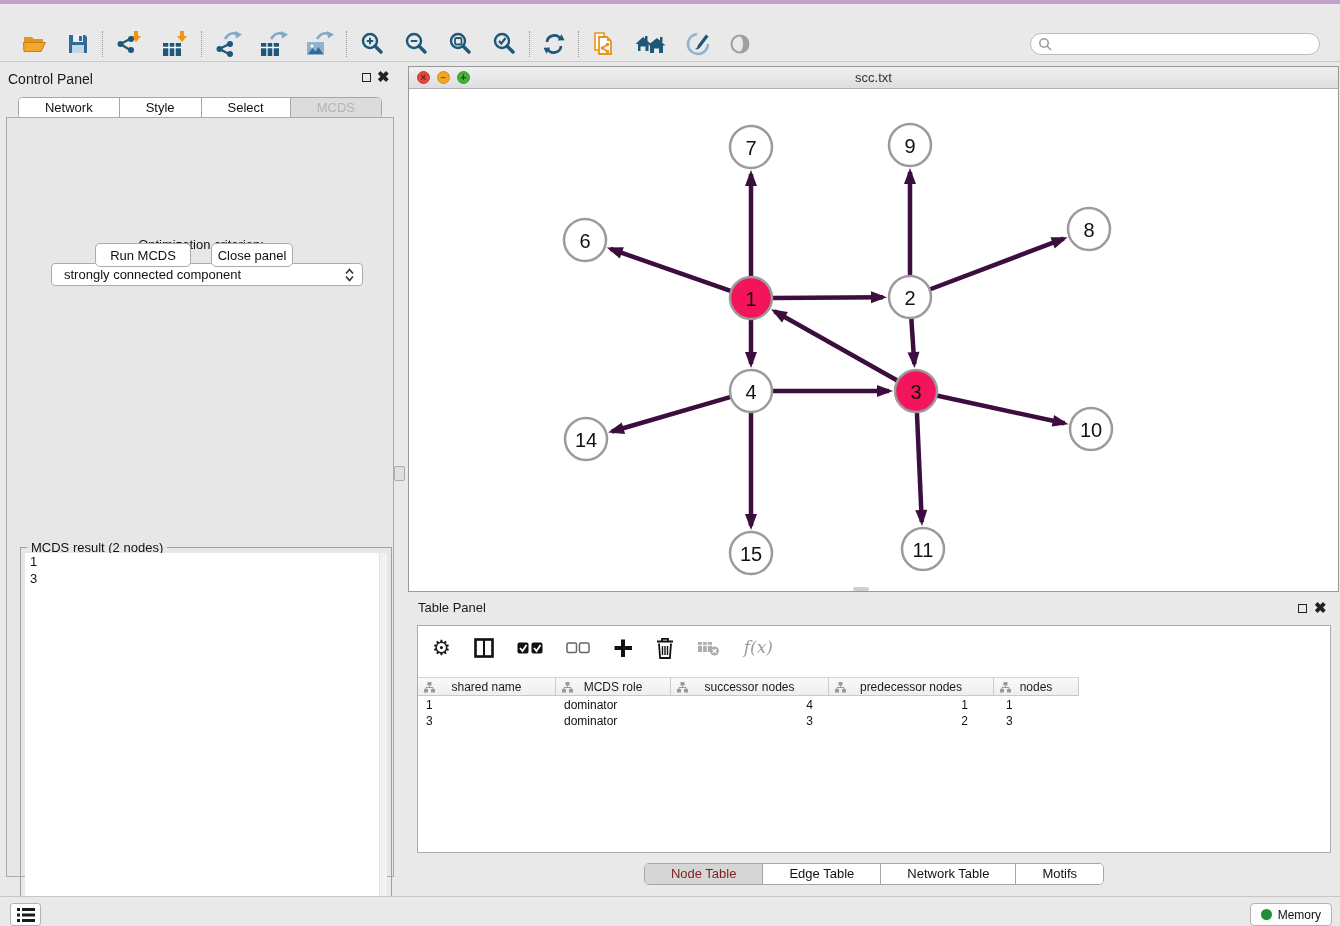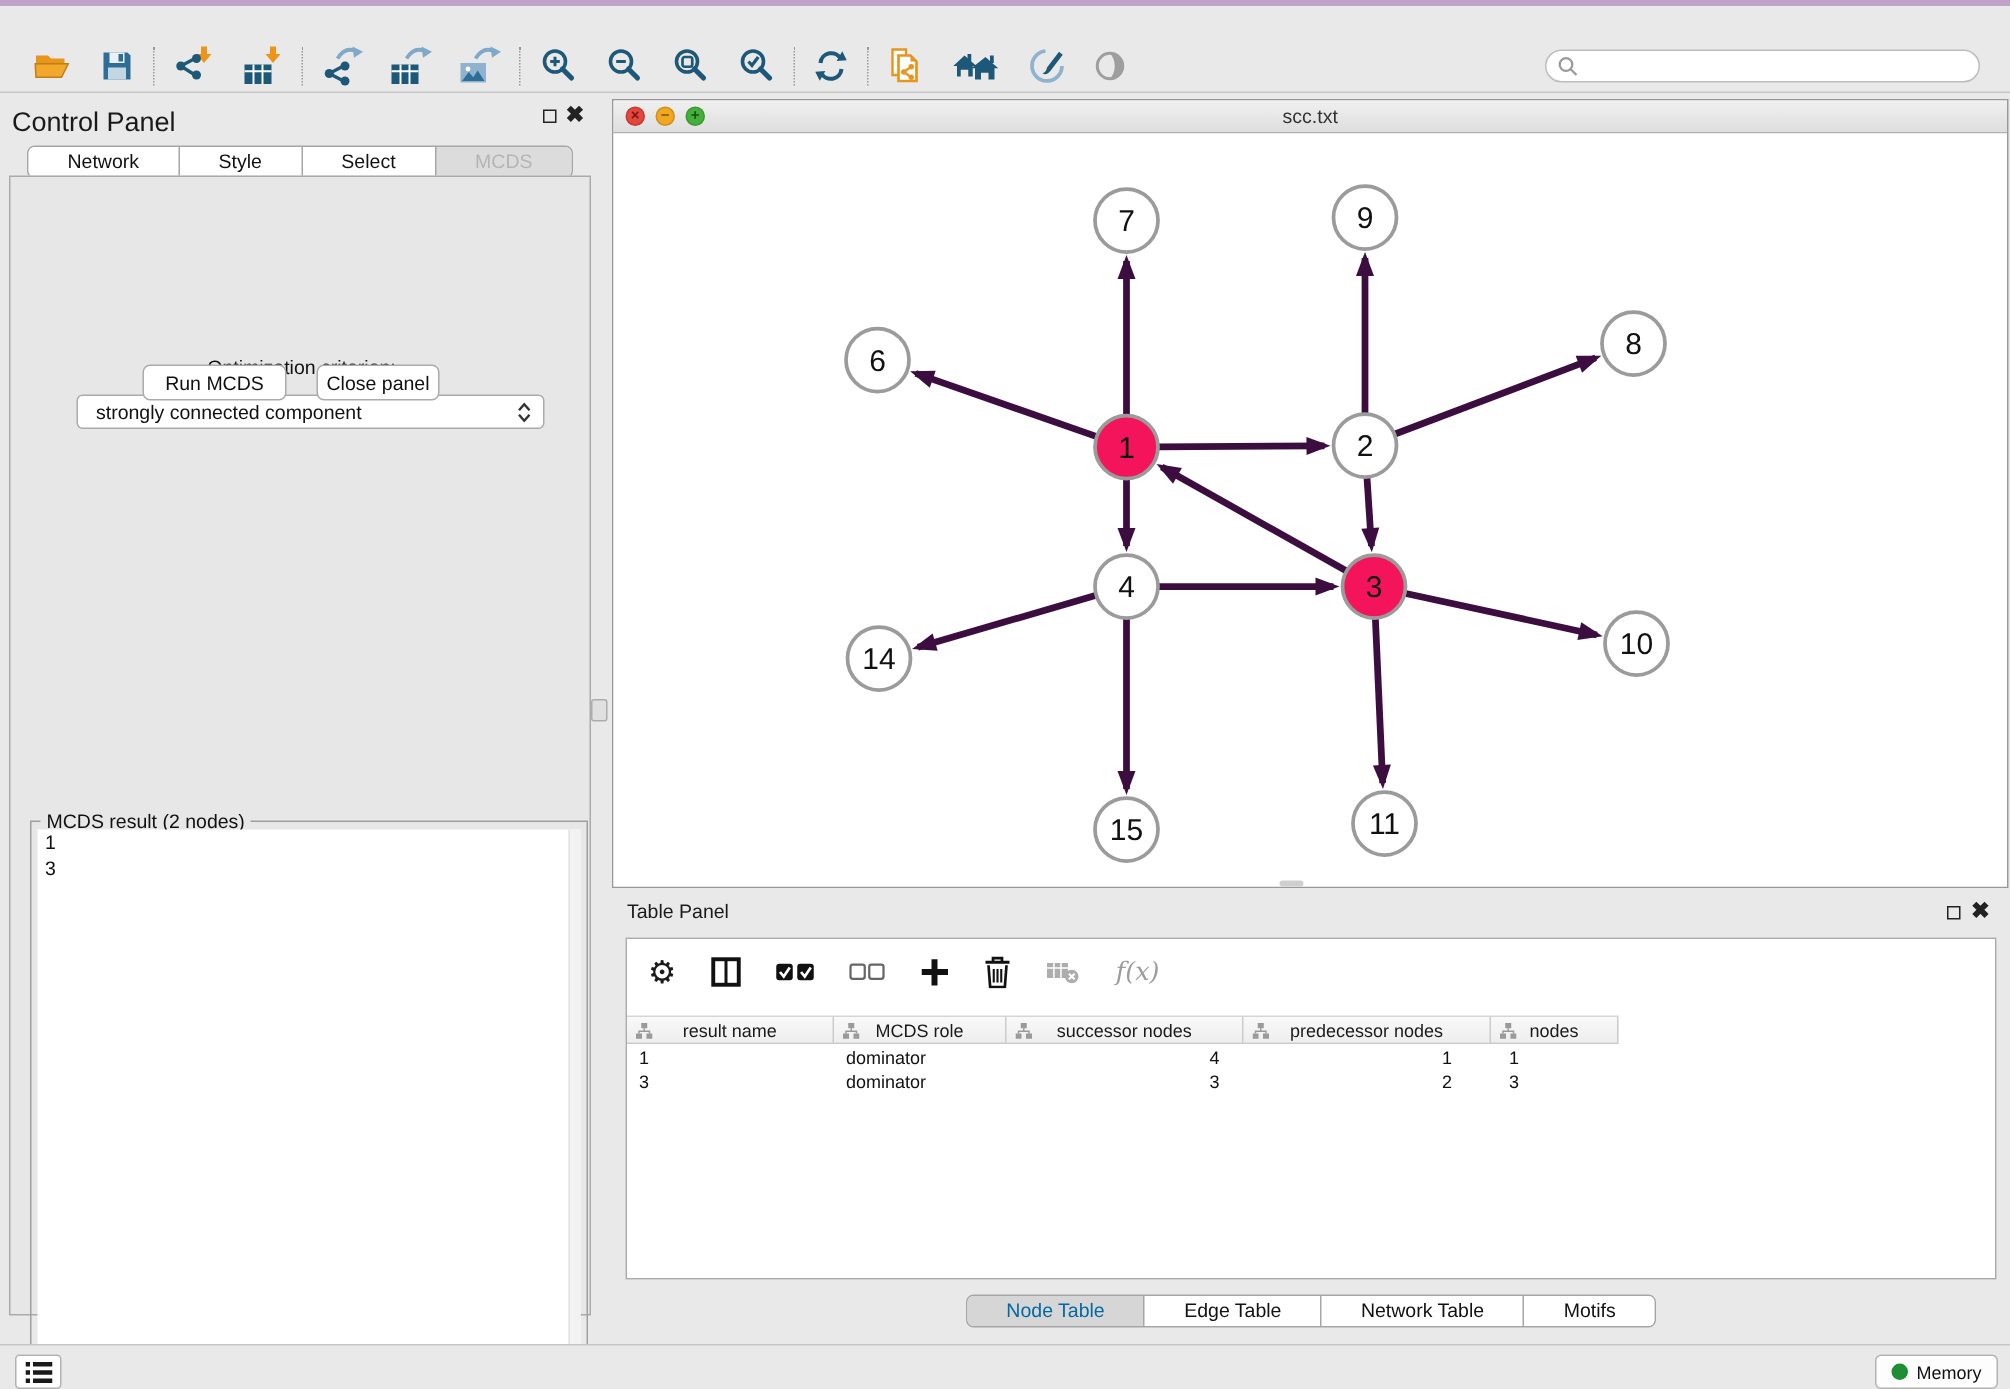--- a/index.html
+++ b/index.html
@@ -21,21 +21,21 @@
   .tb-group { display:flex; align-items:center; gap:18px; padding:0 12px; }
   .tb-sep { width:1px; height:26px; border-left:1px dotted #9A9A9A; }
   .tb-btn { background:none; border:none; padding:0; cursor:pointer; display:block; line-height:0; }
   .search-wrap { margin-left:auto; margin-right:10px; position:relative; }
   .search-wrap input { width:290px; height:22px; border:1px solid #BDBDBD; border-radius:11px;
                        background:#fff; padding:0 8px 0 26px; font-size:12px; outline:none; }
   .search-wrap svg { position:absolute; left:8px; top:4px; }
 
   
   .control-panel { left:0; top:65px; width:400px; height:817px; background:#E9E9E9; }
-  .cp-title { left:8px; top:6px; font-size:18px; color:#1A1A1A; }
+  .cp-title { left:8px; top:6px; font-size:14px; color:#1A1A1A; }
   .win-float { width:9px; height:9px; border:1.5px solid #222; background:transparent; }
   .win-close { font-size:15px; font-weight:bold; color:#222; line-height:12px; }
   .cp-content { left:6px; top:52px; width:388px; height:760px; background:#E7E7E7; border:1px solid #ABABAB; }
   .seg { display:inline-flex; border:1px solid #A6A6A6; border-radius:5px; overflow:hidden; background:#fff; }
   .seg .tab { padding:2px 26px; font-size:13px; border-left:1px solid #A6A6A6; background:#fff;
               color:#111; line-height:16px; cursor:pointer; white-space:nowrap; }
   .seg .tab:first-child { border-left:none; }
   .seg .tab.selected { background:#DCDCDC; color:#B5B5B5; }
   .cp-tabs { top:32px; left:0; width:400px; text-align:center; }
   .opt-label { top:119px; left:0; width:388px; text-align:center; font-size:13px; color:#111; }
@@ -86,21 +86,21 @@
   .tp-hcell svg { position:absolute; left:6px; top:4px; }
   .tp-rows { position:absolute; left:0; top:71px; width:100%; }
   .tp-row { display:flex; height:16px; cursor:pointer; }
   .tp-cell { font-size:12px; color:#111; line-height:16px; white-space:nowrap; overflow:hidden; }
   .c0 { width:138px; padding-left:8px; }
   .c1 { width:115px; padding-left:8px; }
   .c2 { width:158px; text-align:right; padding-right:16px; }
   .c3 { width:165px; text-align:right; padding-right:26px; }
   .c4 { width:85px; padding-left:12px; }
   .tp-tabs { top:268px; left:0; width:932px; text-align:center; }
-  .tp-tabs .tab.selected { background:#D6D6D6; color:#0369a1; }
+  .tp-tabs .tab.selected { background:#D6D6D6; color:#7f1d1d; }
 
   
   .statusbar { left:0; top:896px; width:1340px; height:34px; background:#E9E9E9; border-top:1px solid #C6C6C6; }
   .sb-left-btn { position:absolute; left:10px; top:6px; width:31px; height:23px; background:#FDFDFD;
                  border:1px solid #B3B3B3; border-radius:3px; display:flex; align-items:center;
                  justify-content:center; cursor:pointer; }
   .sb-mem-btn { position:absolute; right:8px; top:6px; height:23px; background:#FDFDFD;
                 border:1px solid #B3B3B3; border-radius:4px; display:flex; align-items:center;
                 gap:6px; padding:0 10px; font-size:12px; color:#111; cursor:pointer; }
   .mem-dot { width:11px; height:11px; border-radius:50%; background:#1F8E35; }
@@ -437,21 +437,21 @@
       <div class="tp-header">
           <div class="tp-hcell" style="width: 138px;">
             <svg width="11" height="11" viewBox="0 0 11 11">
               <g fill="#9A9A9A">
                 <rect x="3.5" y="0" width="4" height="3.5"></rect>
                 <rect x="0" y="7" width="4" height="3.5"></rect>
                 <rect x="7" y="7" width="4" height="3.5"></rect>
               </g>
               <path d="M5.5 3.5v2M2 7V5.5h7V7" stroke="#9A9A9A" fill="none"></path>
             </svg>
-            <span>result name</span>
+            <span>shared name</span>
           </div>
           <div class="tp-hcell" style="width: 115px;">
             <svg width="11" height="11" viewBox="0 0 11 11">
               <g fill="#9A9A9A">
                 <rect x="3.5" y="0" width="4" height="3.5"></rect>
                 <rect x="0" y="7" width="4" height="3.5"></rect>
                 <rect x="7" y="7" width="4" height="3.5"></rect>
               </g>
               <path d="M5.5 3.5v2M2 7V5.5h7V7" stroke="#9A9A9A" fill="none"></path>
             </svg>

